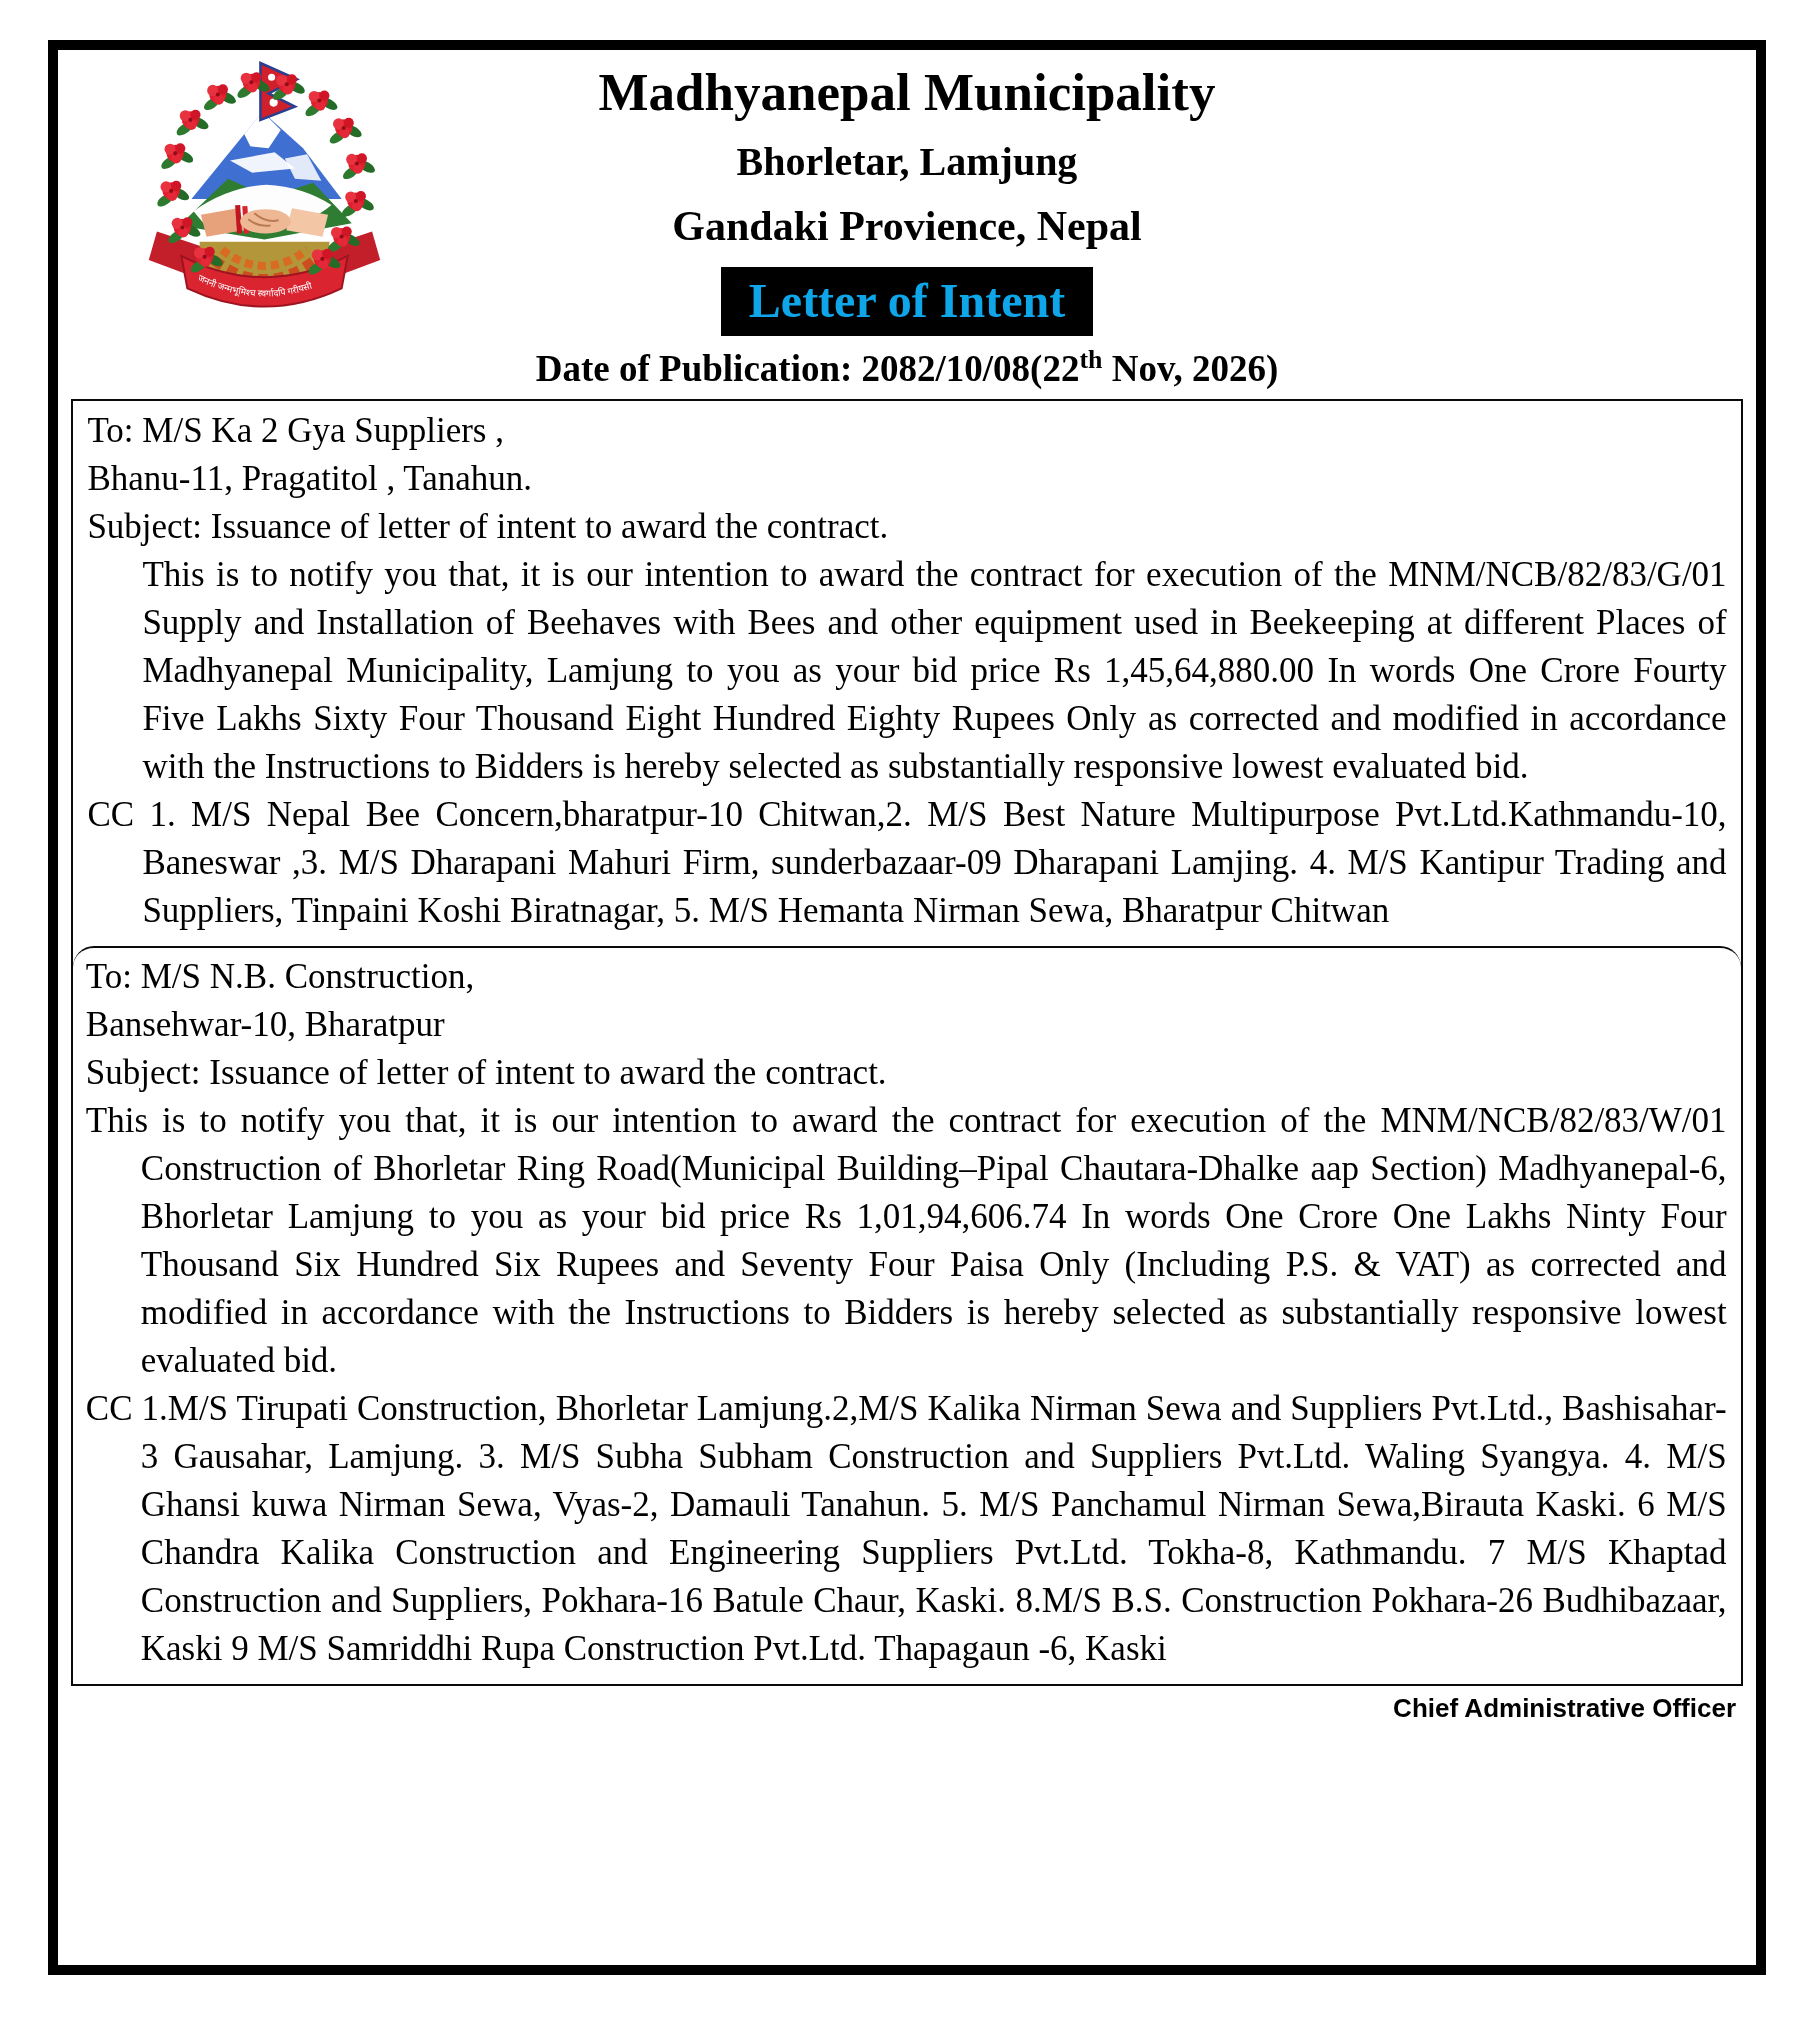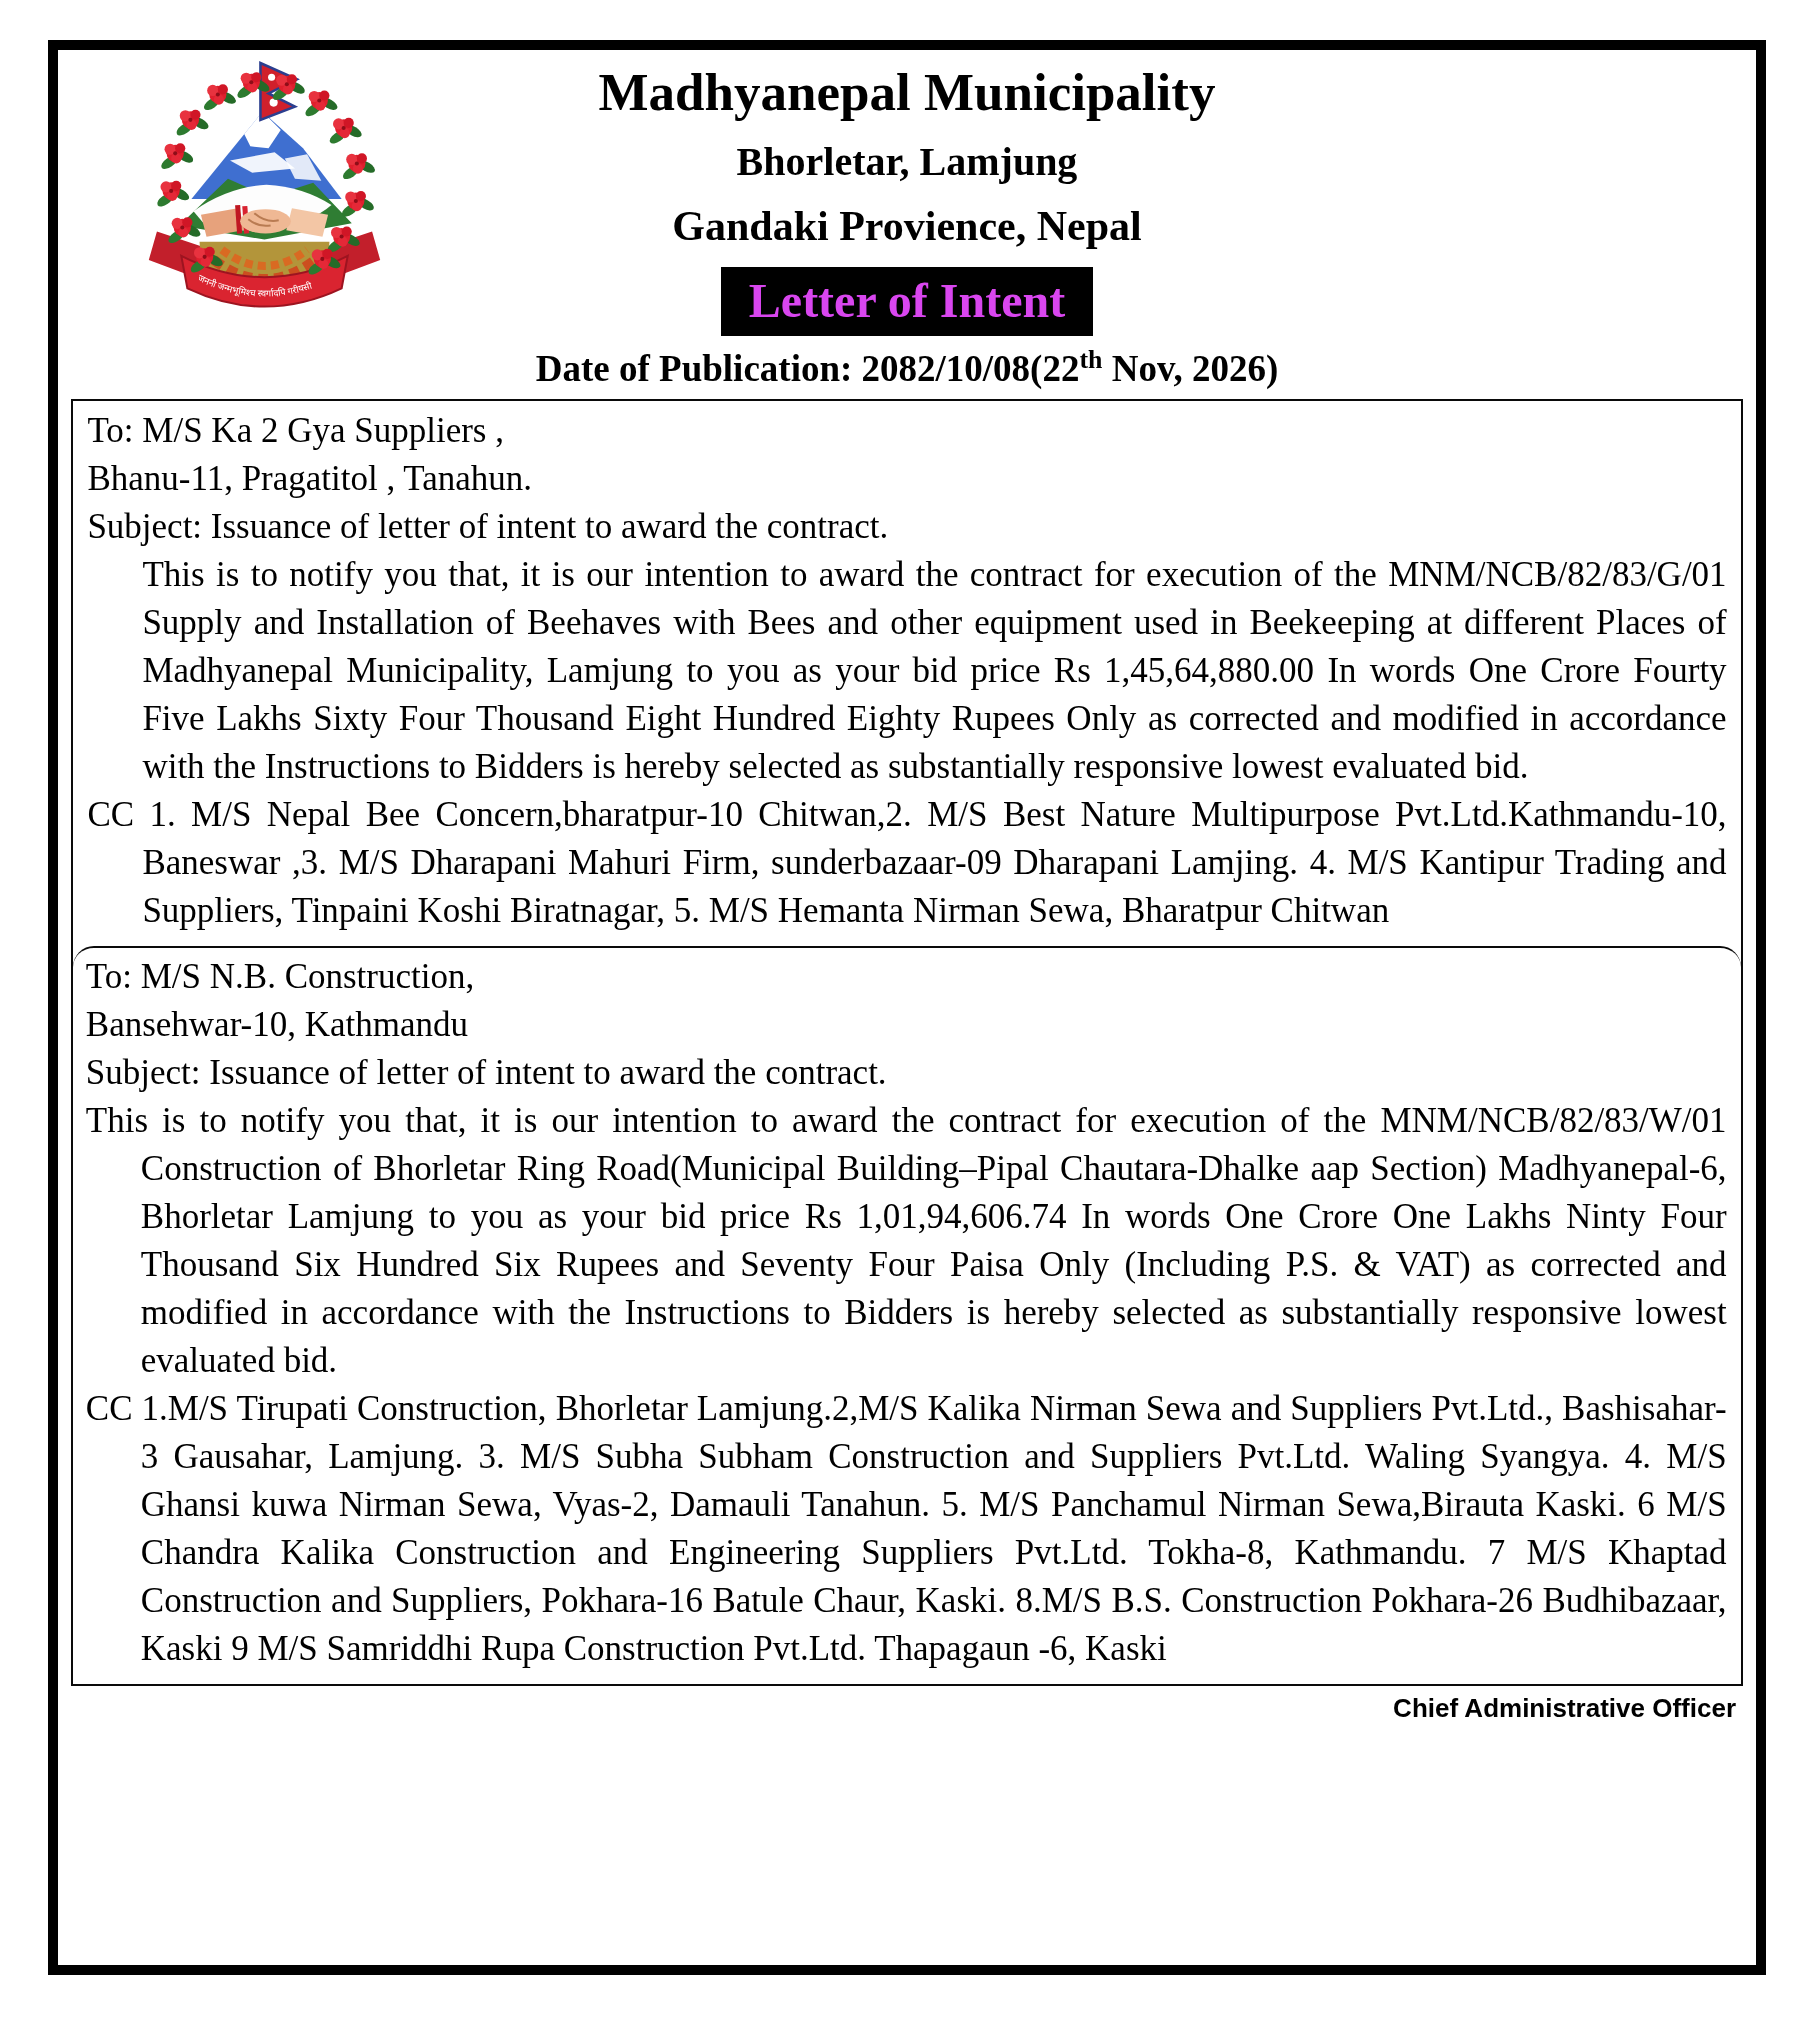--- a/index.html
+++ b/index.html
@@ -6,21 +6,21 @@
   .page{position:relative;width:1813px;height:2028px;background:#ffffff;
         font-family:"Liberation Serif",serif;color:#000;}
   .frame{position:absolute;left:48px;top:40px;width:1718px;height:1935px;
          border:10px solid #000;box-sizing:border-box;background:#fff;}
   .emblem-wrap{position:absolute;left:84px;top:11px;width:245px;height:274px;}
   .header{ text-align:center;}
   .org{font-size:53px;font-weight:bold;margin:12.8px 0 0 0;line-height:1.12;}
   .office{font-size:58px;font-weight:bold;margin:16.4px 0 0 0;line-height:1.12;}
   .addr{font-size:40px;font-weight:bold;margin:18.3px 0 0 0;line-height:1.1;}
   .prov{font-size:42px;font-weight:bold;margin:18.3px 0 0 0;line-height:1.1;}
-  .loi-box{display:inline-block;background:#000;color:#d946ef;font-size:48px;
+  .loi-box{display:inline-block;background:#000;color:#0ea5e9;font-size:48px;
            font-weight:bold;padding:7.3px 27.4px 9.1px 27.4px;margin:18.3px 0 0 0;line-height:1.1;}
   .date{font-size:37px;font-weight:bold;margin:12.8px 0 0 0;line-height:1.1;}
   .date sup{font-size:70%;vertical-align:super;line-height:0;}
   .notice-table{margin:9.1px 12.8px 0 12.8px;border:2.7px solid #0a0a0a;}
   .section{padding:5.5px 14.6px 11px 14.6px;font-size:35px;line-height:48px;border-radius:21px;}
   .section + .section{border-top:2.7px solid #0a0a0a;padding-left:13px;}
   .line{margin:0;}
   .indent-block{margin:0 0 0 55px;text-align:justify;}
   .hang{margin:0;padding-left:55px;text-indent:-55px;text-align:justify;}
   .footer{text-align:right;padding:7.3px 20px 0 0;
@@ -226,21 +226,21 @@
       <div class="section">
         <p class="line">To: M/S Ka 2 Gya Suppliers ,</p>
         <p class="line">Bhanu-11, Pragatitol , Tanahun.</p>
         <p class="line">Subject:  Issuance of letter of intent to award the contract.</p>
         <p class="indent-block">This is to notify you that, it is our intention to award the contract for execution of the MNM/NCB/82/83/G/01 Supply and Installation of Beehaves with Bees and other equipment used in Beekeeping at different Places of Madhyanepal Municipality, Lamjung to you as your bid price Rs 1,45,64,880.00 In words One Crore Fourty Five Lakhs Sixty Four Thousand Eight Hundred Eighty Rupees Only as corrected and modified in accordance with the Instructions to Bidders is hereby selected as substantially responsive lowest evaluated bid.</p>
         <p class="hang">CC 1.  M/S Nepal Bee Concern,bharatpur-10 Chitwan,2. M/S Best Nature Multipurpose Pvt.Ltd.Kathmandu-10, Baneswar ,3. M/S Dharapani Mahuri Firm, sunderbazaar-09 Dharapani Lamjing. 4. M/S Kantipur Trading and Suppliers, Tinpaini Koshi Biratnagar, 5. M/S Hemanta Nirman Sewa, Bharatpur Chitwan</p>
       </div>
 
       <div class="section">
         <p class="line">To: M/S N.B. Construction,</p>
-        <p class="line">Bansehwar-10, Kathmandu</p>
+        <p class="line">Bansehwar-10, Bharatpur</p>
         <p class="line">Subject: Issuance of letter of intent to award the contract.</p>
         <p class="hang">This is to notify you that, it is our intention to award the contract for execution of the MNM/NCB/82/83/W/01 Construction of Bhorletar Ring Road(Municipal Building–Pipal Chautara-Dhalke aap Section) Madhyanepal-6, Bhorletar Lamjung  to you as your bid price Rs 1,01,94,606.74 In words One Crore One Lakhs Ninty Four Thousand Six Hundred Six Rupees and Seventy Four Paisa Only (Including  P.S. &amp; VAT) as corrected and modified in accordance with the Instructions to Bidders is hereby selected as substantially responsive lowest evaluated bid.</p>
         <p class="hang">CC 1.M/S Tirupati Construction, Bhorletar Lamjung.2,M/S Kalika Nirman Sewa and Suppliers Pvt.Ltd., Bashisahar-3 Gausahar, Lamjung. 3. M/S Subha Subham Construction and Suppliers Pvt.Ltd. Waling Syangya. 4. M/S Ghansi kuwa Nirman Sewa, Vyas-2, Damauli Tanahun. 5. M/S Panchamul Nirman Sewa,Birauta Kaski. 6 M/S Chandra Kalika Construction and Engineering Suppliers Pvt.Ltd. Tokha-8, Kathmandu. 7 M/S Khaptad Construction and Suppliers, Pokhara-16 Batule Chaur, Kaski. 8.M/S B.S. Construction Pokhara-26 Budhibazaar, Kaski 9 M/S Samriddhi Rupa Construction Pvt.Ltd. Thapagaun -6, Kaski</p>
       </div>
 
     </div>
 
     <div class="footer">Chief Administrative Officer</div>
 
   </div>

